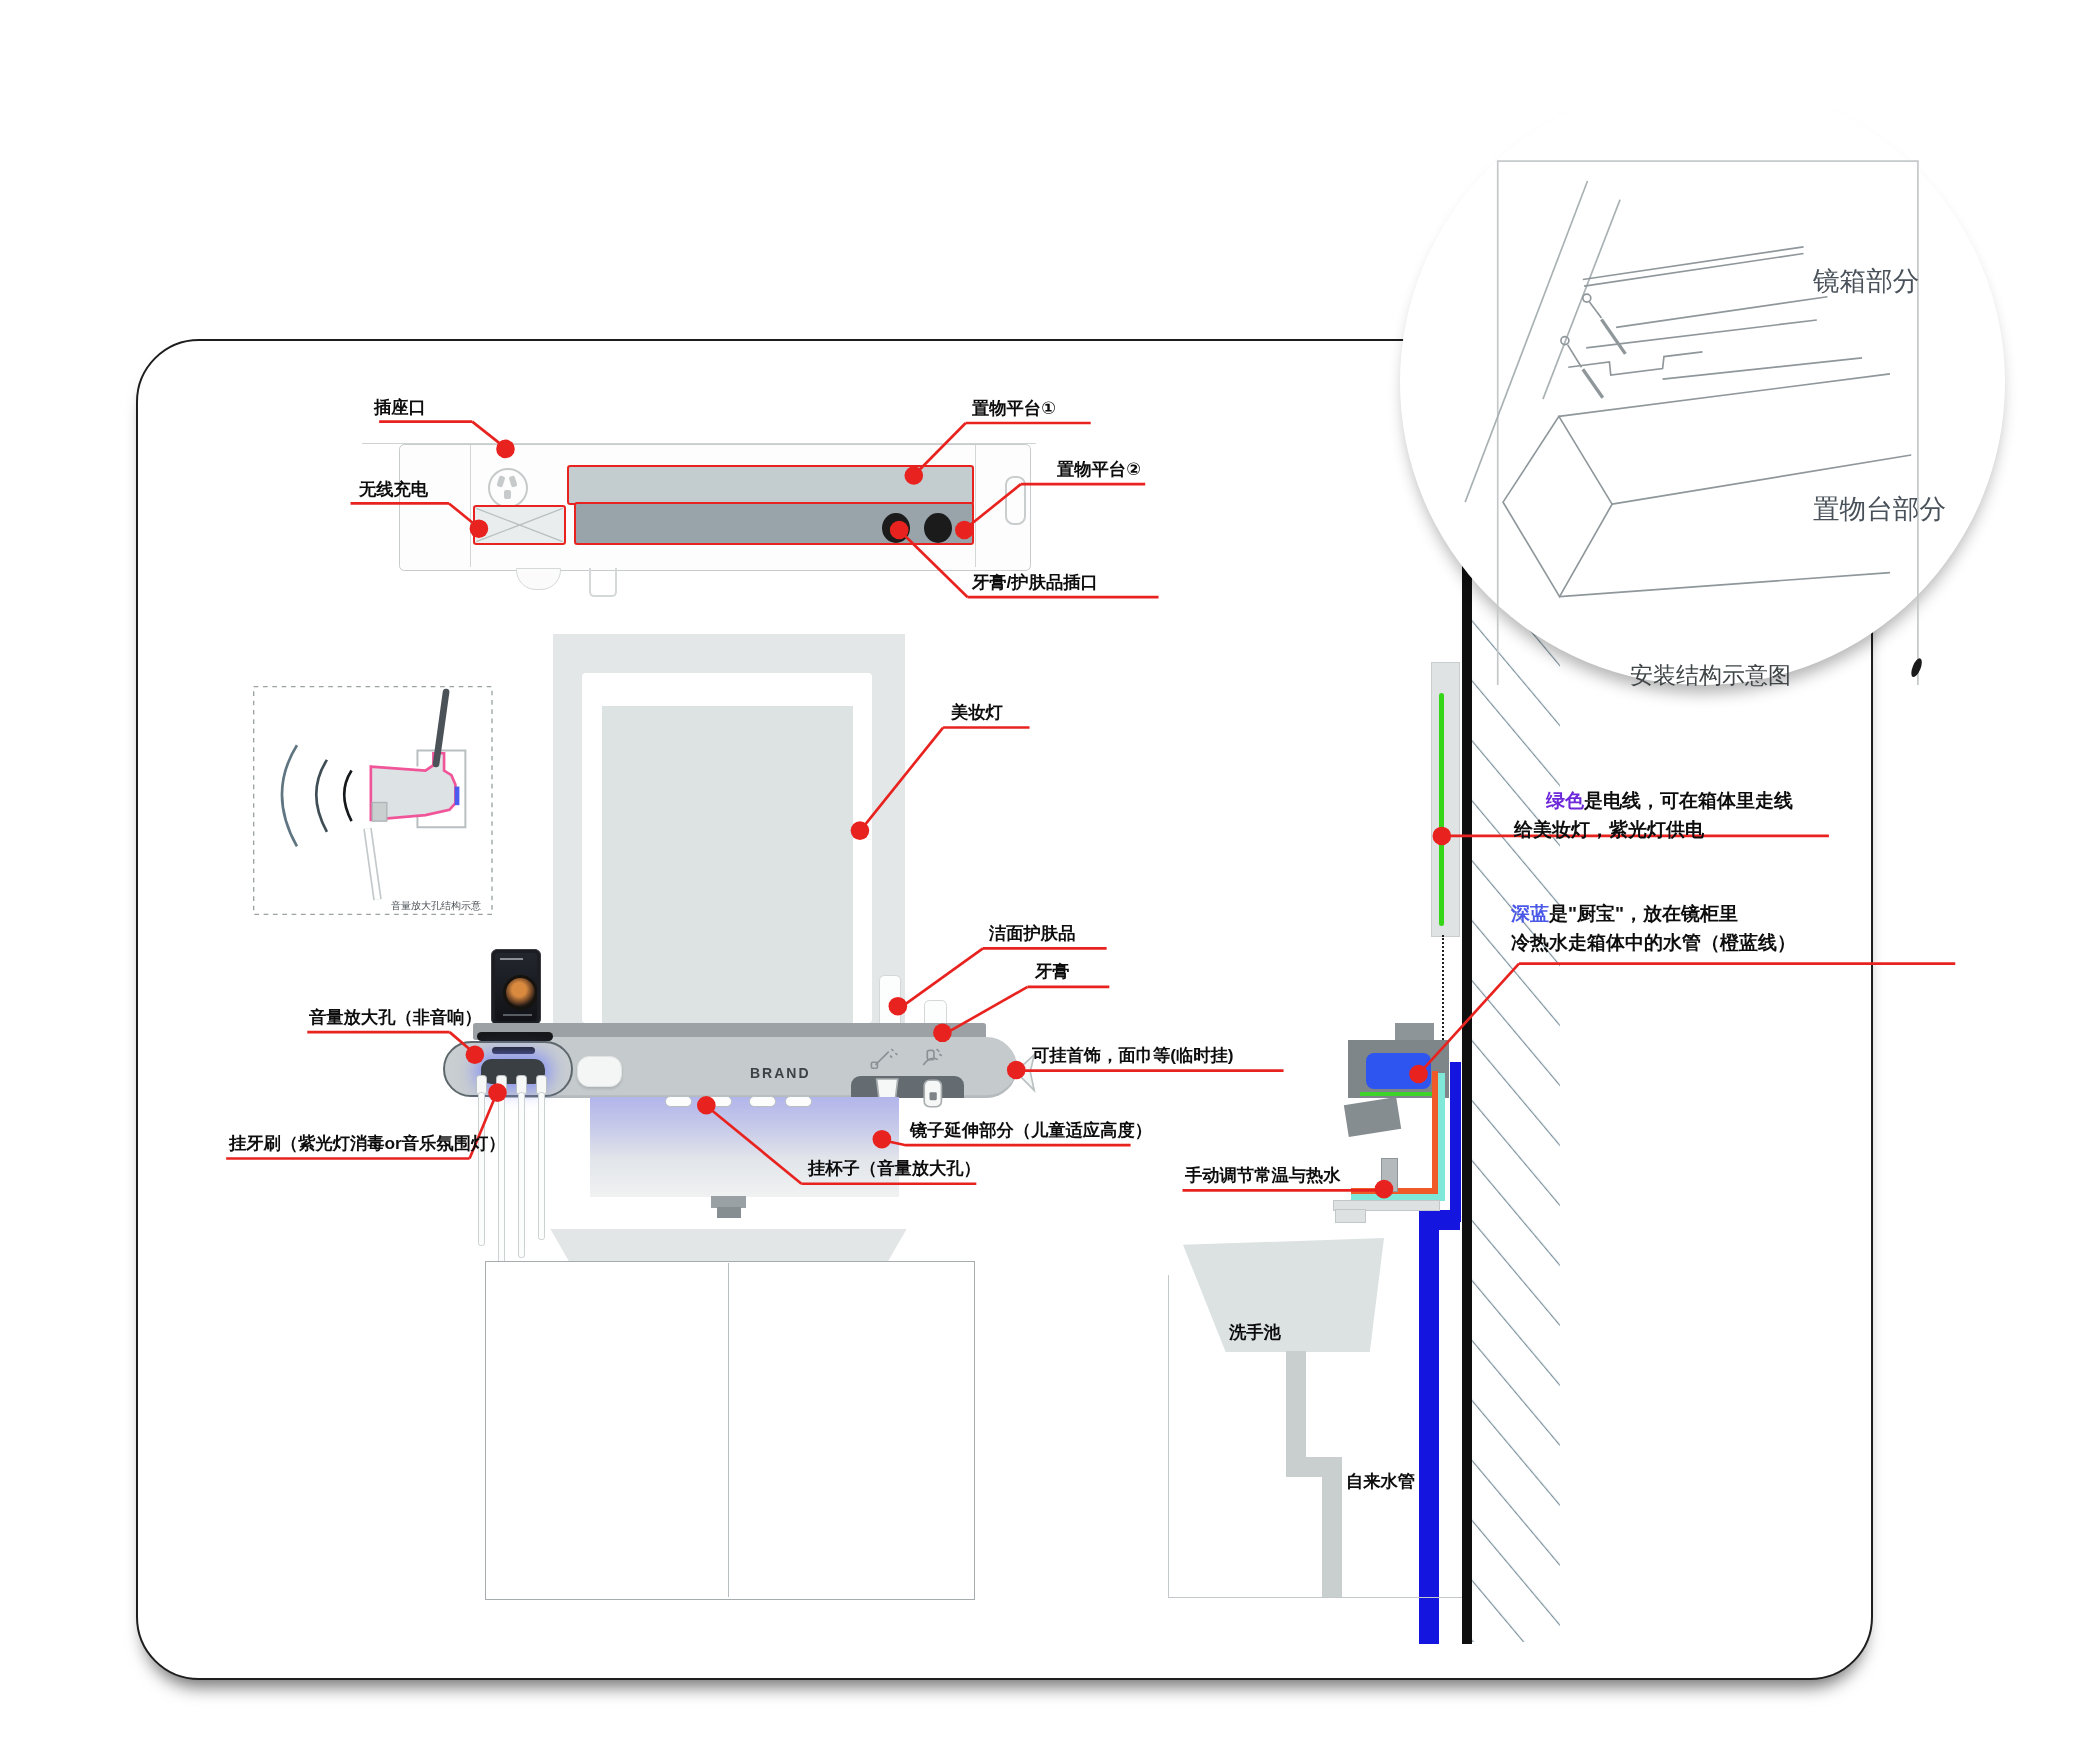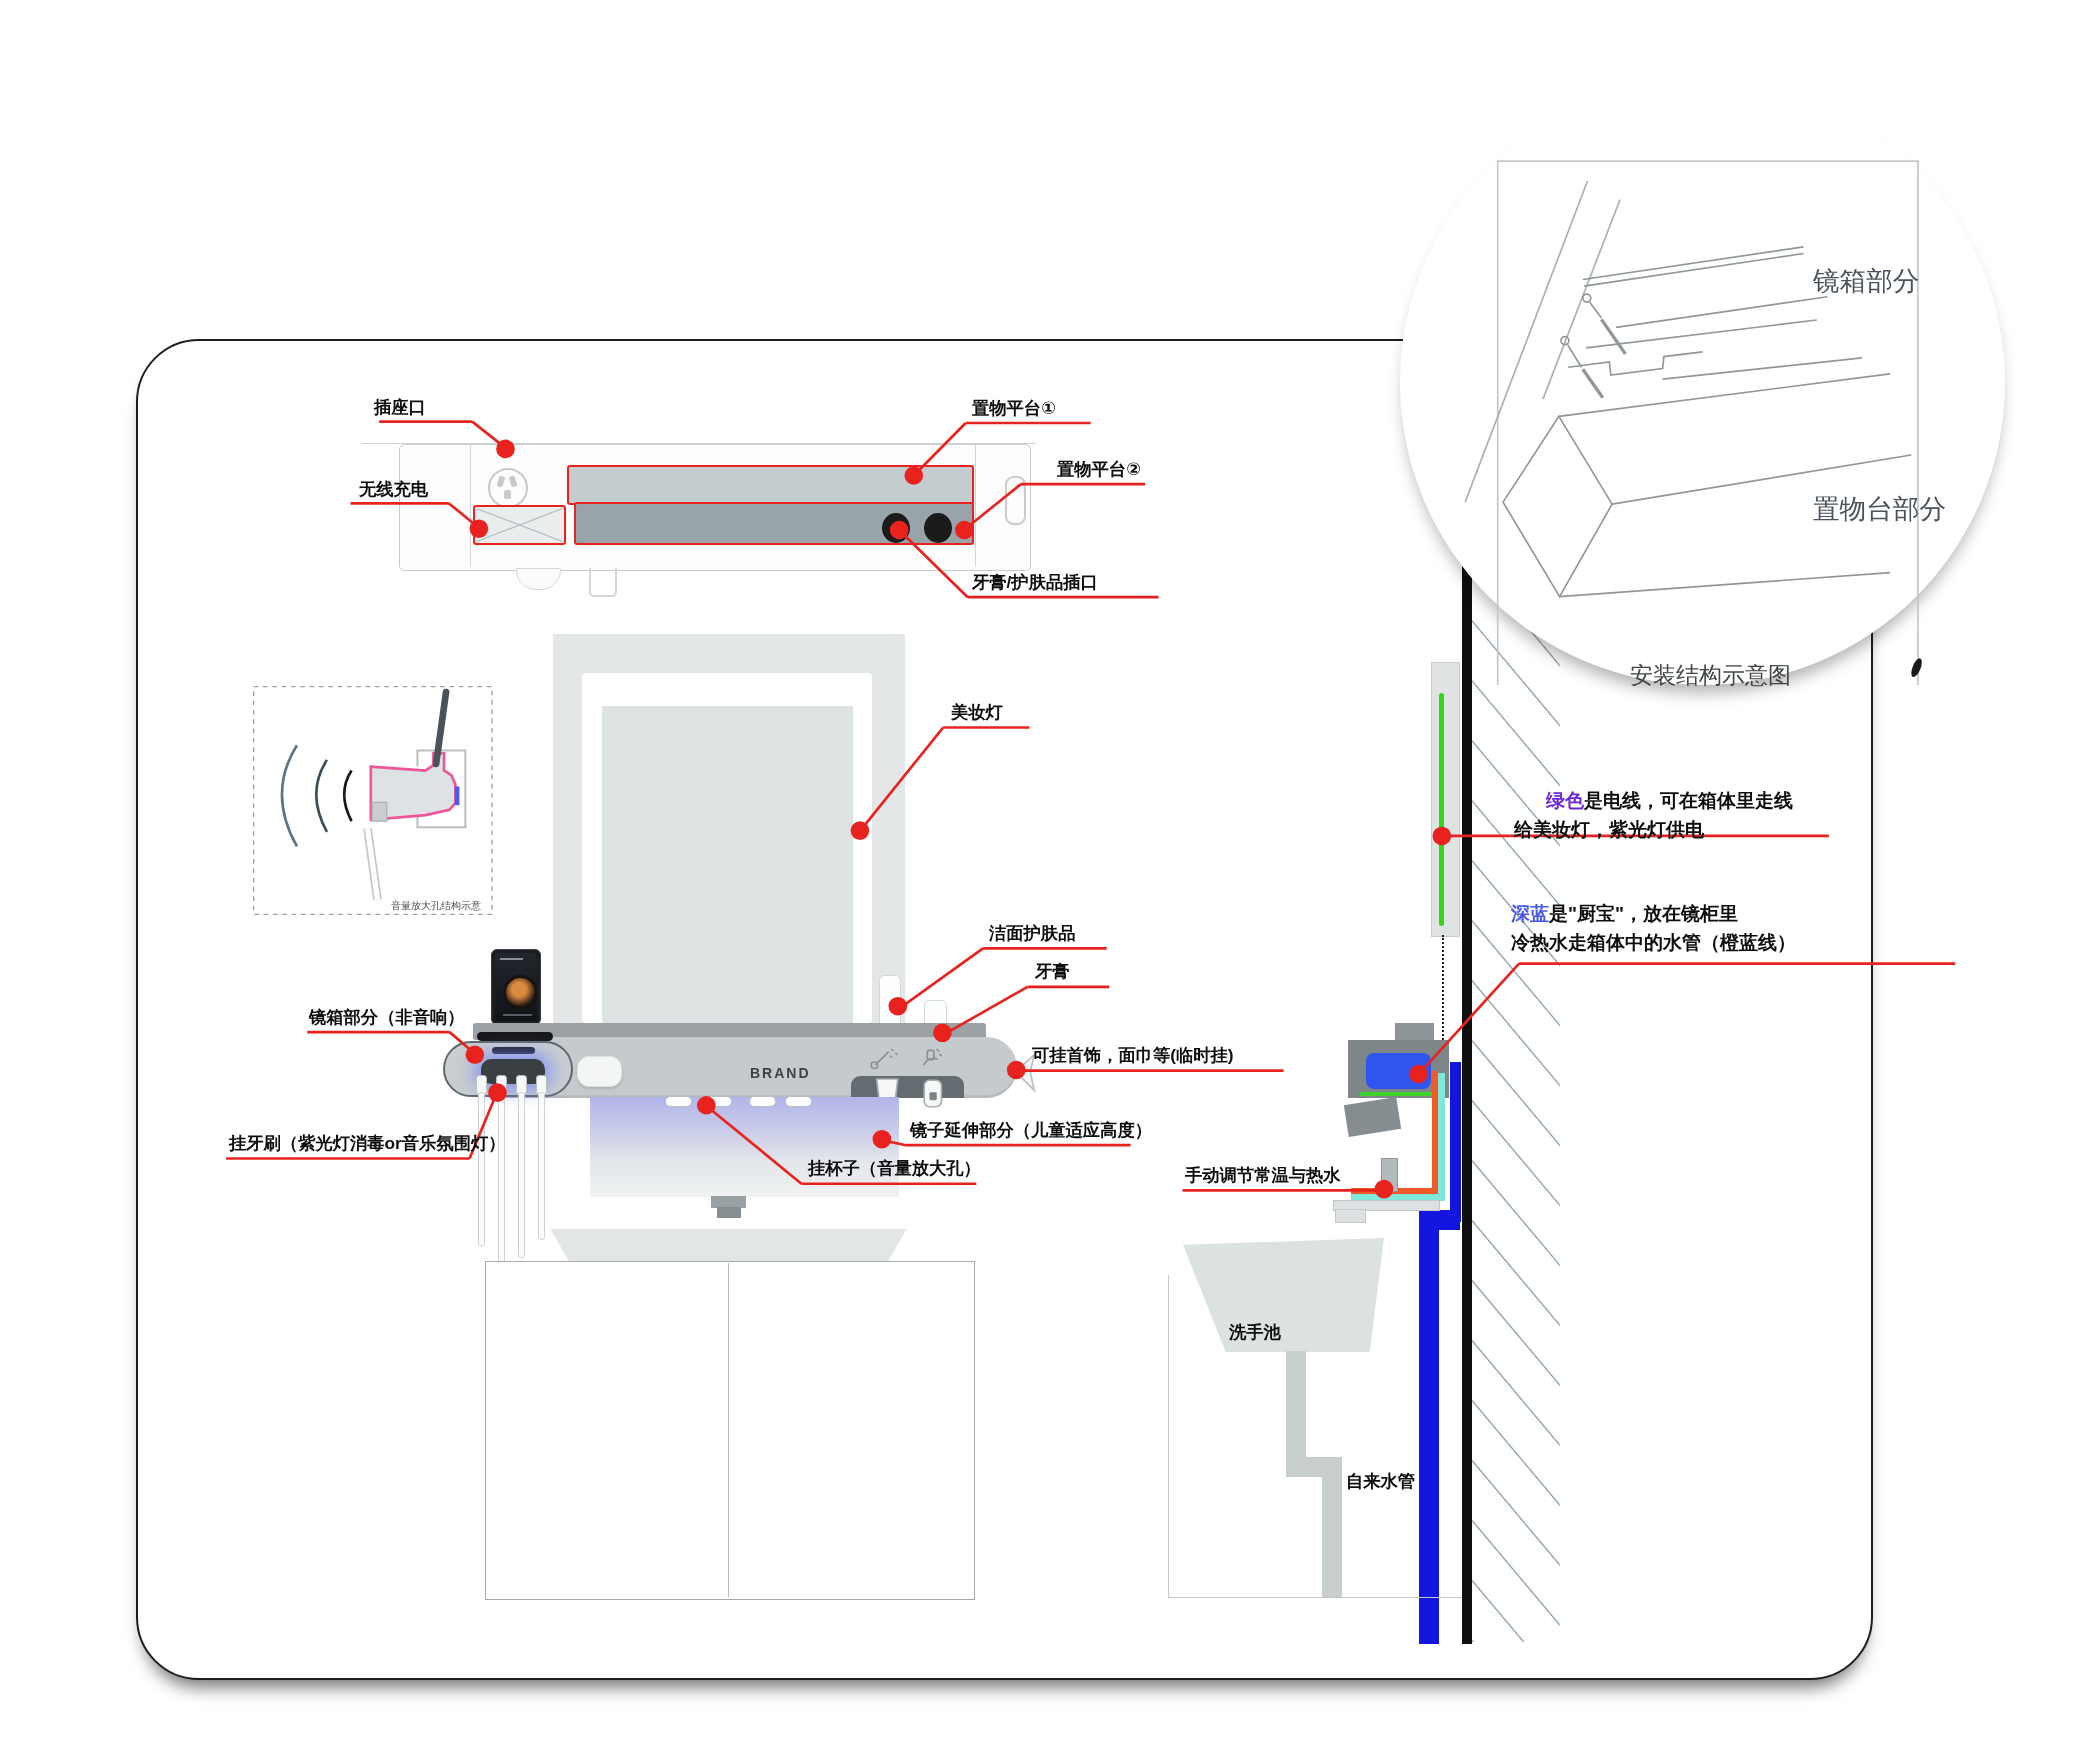--- a/index.html
+++ b/index.html
@@ -348,21 +348,21 @@
   <div class="lbl" style="left:359px;top:479px;">无线充电</div>
   <div class="lbl" style="left:972px;top:398px;">置物平台①</div>
   <div class="lbl" style="left:1029px;top:459px;margin-left:28px;">置物平台②</div>
   <div class="lbl" style="left:972px;top:572px;">牙膏/护肤品插口</div>
   <div class="lbl" style="left:951px;top:702px;text-align:right;">美妆灯</div>
   <div class="lbl" style="left:989px;top:923px;">洁面护肤品</div>
   <div class="lbl" style="left:1035px;top:961px;">牙膏</div>
   <div class="lbl" style="left:1032px;top:1045px;">可挂首饰，面巾等(临时挂)</div>
   <div class="lbl" style="left:910px;top:1120px;">镜子延伸部分（儿童适应高度）</div>
   <div class="lbl" style="left:808px;top:1158px;">挂杯子（音量放大孔）</div>
-  <div class="lbl" style="left:309px;top:1007px;">镜箱部分（非音响）</div>
+  <div class="lbl" style="left:309px;top:1007px;">音量放大孔（非音响）</div>
   <div class="lbl" style="left:229px;top:1133px;">挂牙刷（紫光灯消毒or音乐氛围灯）</div>
   <div class="lbl" style="left:1185px;top:1165px;">手动调节常温与热水</div>
   <div class="lbl" style="left:1229px;top:1322px;">洗手池</div>
   <div class="lbl" style="left:1346px;top:1471px;">自来水管</div>
 
   <div class="abs" style="left:1514px;top:786px;">
     <div class="note-line"><span style="color:#6d28d9;margin-left:32px;">绿色</span><span>是电线，可在箱体里走线</span></div>
     <div class="note-line">给美妆灯，紫光灯供电</div>
   </div>
   <div class="abs" style="left:1511px;top:899px;">

